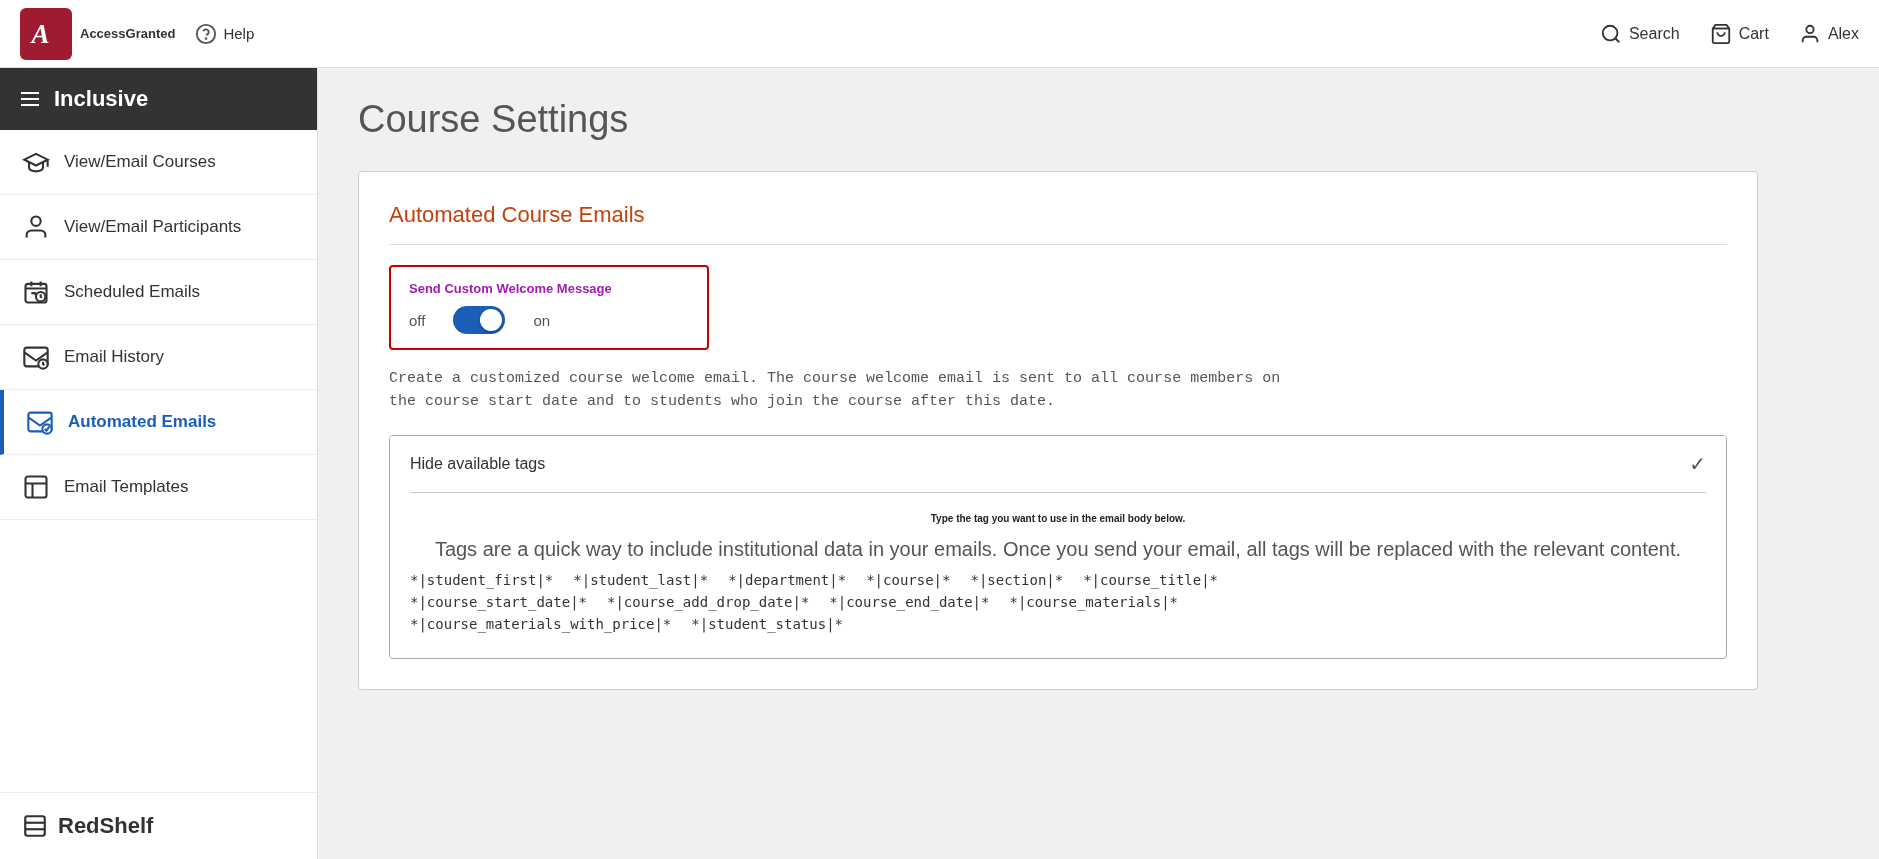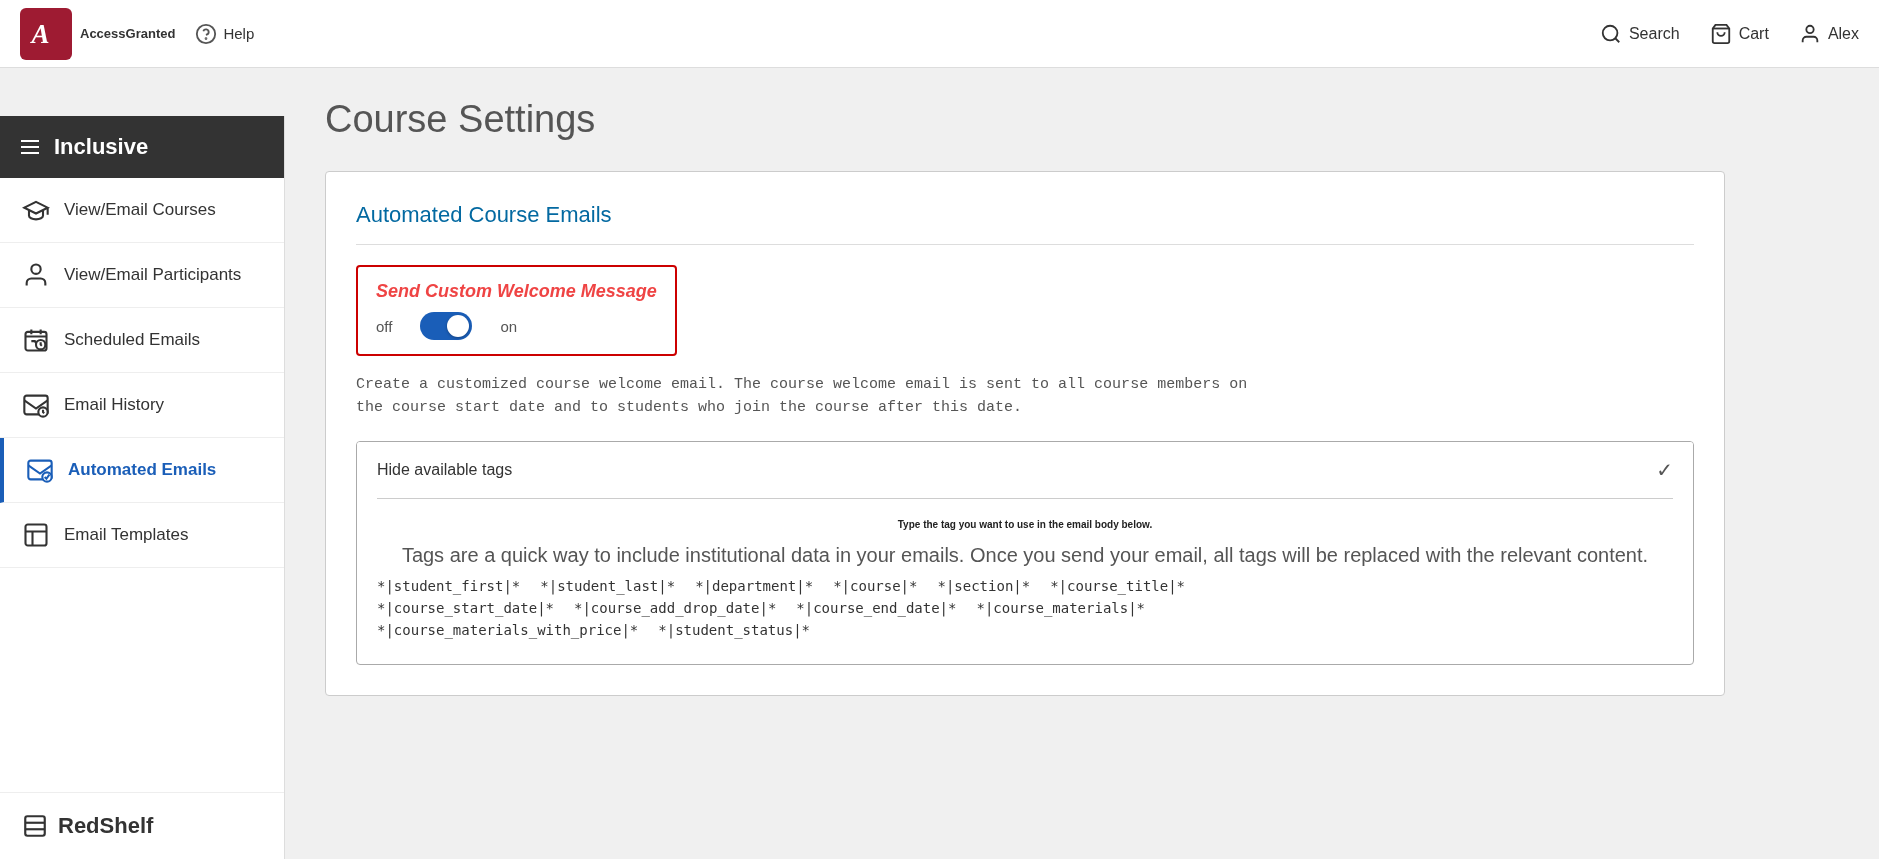--- a/index.html
+++ b/index.html
@@ -72,28 +72,27 @@
 
     
     .layout {
       display: flex;
       flex: 1;
       overflow: hidden;
     }
 
     
     .sidebar {
-      width: 285px;
+      width: 318px;
       background: #fff;
       border-right: 1px solid #ddd;
       display: flex;
       flex-direction: column;
       flex-shrink: 0;
       overflow-y: auto;
-      margin-top: 48px;
     }
     .sidebar-section-title {
       background: #333;
       color: #fff;
       font-size: 22px;
       font-weight: bold;
       padding: 18px 18px;
       display: flex;
       align-items: center;
       gap: 12px;
@@ -149,41 +148,40 @@
     .card {
       background: #fff;
       border: 1px solid #ccc;
       border-radius: 4px;
       padding: 30px;
       max-width: 1400px;
     }
     .card-title {
       font-size: 22px;
       font-weight: normal;
-      color: #0369a1;
+      color: #c2410c;
       margin-bottom: 20px;
       padding-bottom: 16px;
       border-bottom: 1px solid #ddd;
     }
 
     
     .toggle-section {
       border: 2.5px solid #cc0000;
       border-radius: 4px;
       padding: 14px 18px;
       display: inline-block;
       margin-bottom: 18px;
       min-width: 320px;
     }
     .toggle-label {
-      font-size: 18px;
-      font-weight: bold;
-      color: #ef4444;
+      font-size: 13px;
+      font-weight: bold;
+      color: #a21caf;
       margin-bottom: 10px;
-      font-style: italic;
     }
     .toggle-row {
       display: flex;
       align-items: center;
       gap: 28px;
     }
     .toggle-text {
       font-size: 15px;
       color: #555;
     }

